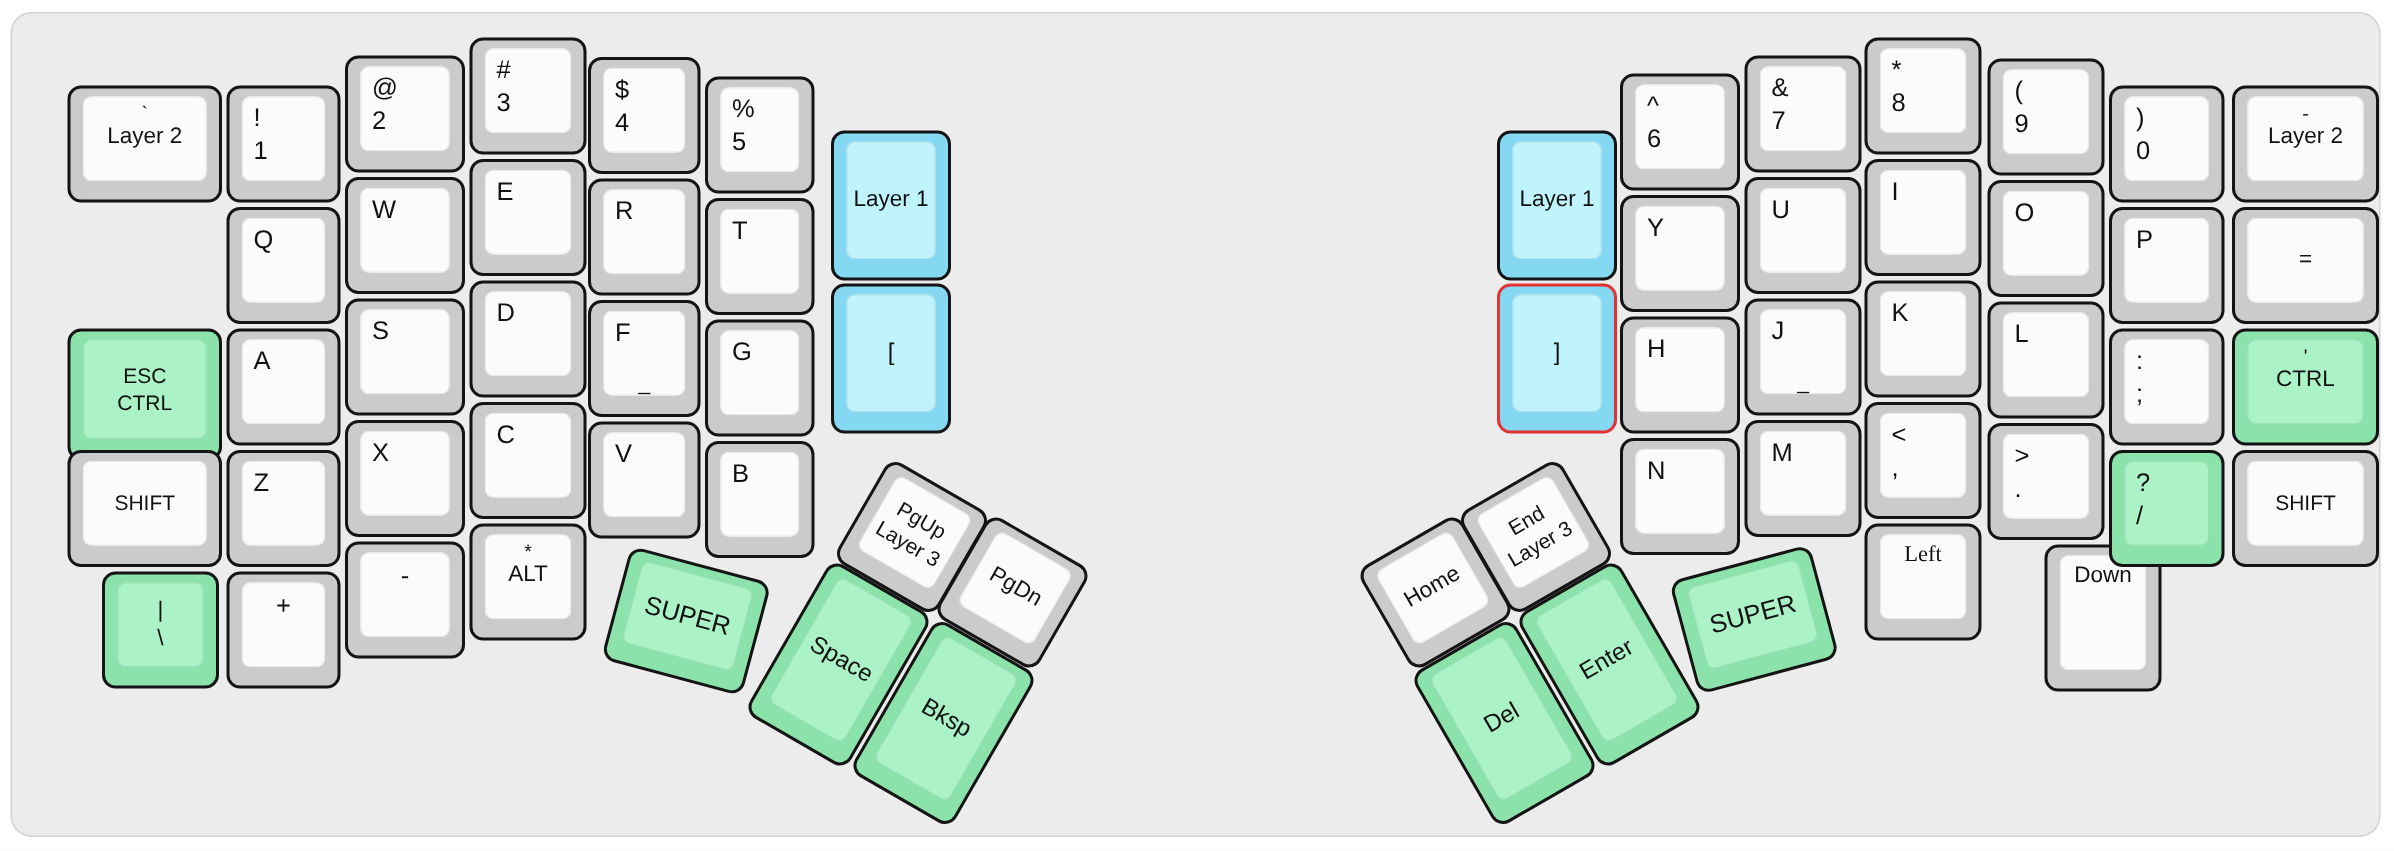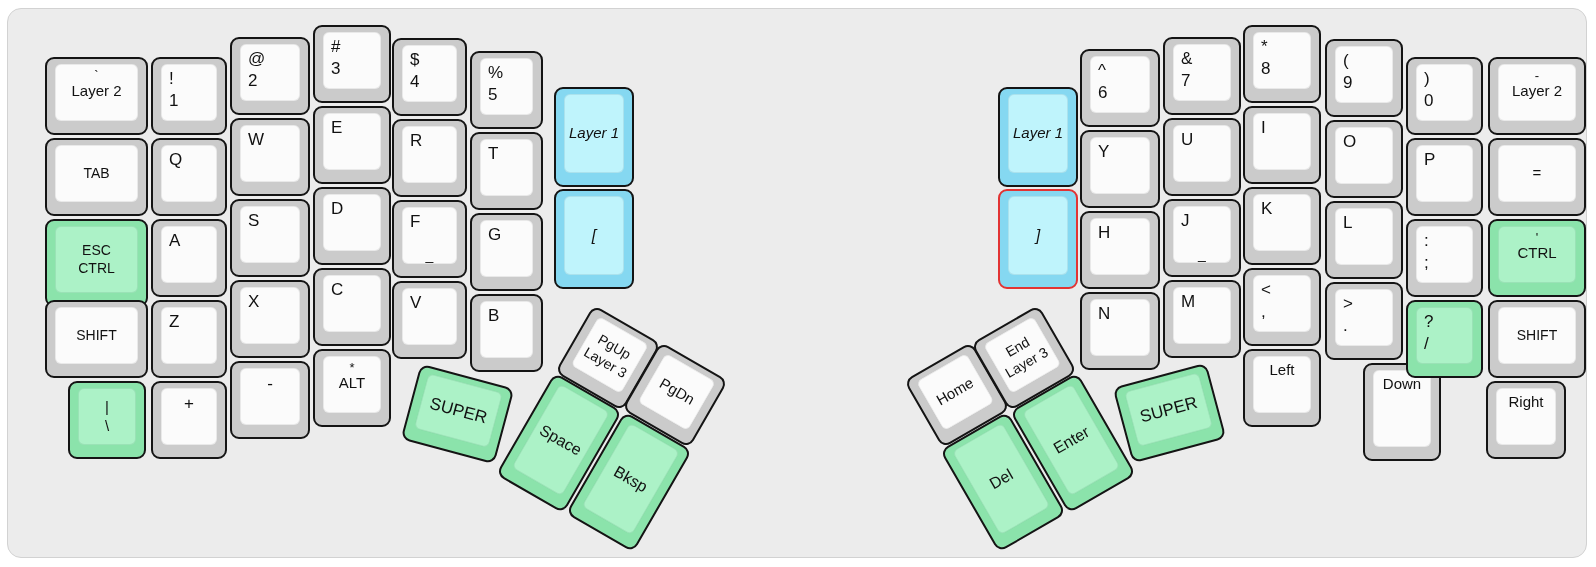--- a/index.html
+++ b/index.html
@@ -12,21 +12,21 @@
     background:#ececec;border:1px solid #d2d2d2;border-radius:14px;
     box-sizing:border-box;
   }
   #kb{position:absolute;left:0;top:0;width:100%;height:100%;}
   .key{
     position:absolute;box-sizing:border-box;
     border:2px solid #141414;border-radius:9px;background:#cbcbcb;
     color:#111;
   }
   .key.green{background:#8be3ab;}
-  .key.blue{background:#85d8f1;font-style:italic;}
+  .key.blue{background:#85d8f1;}
   .key.highlight{border-color:#e23333;}
   .surface{
     position:absolute;left:8px;right:8px;top:5px;bottom:12px;
     background:#fbfbfb;border-radius:6px;border:1px solid rgba(0,0,0,0.07);
     display:flex;flex-direction:column;box-sizing:border-box;
   }
   .green .surface{background:#acf2c7;border-color:rgba(0,90,40,0.10);}
   .blue .surface{background:#bff4fc;border-color:rgba(0,70,110,0.10);}
   .surface span{display:block;line-height:1.25;}
   .s-letter{padding:3px 0 0 7px;font-size:17px;}
@@ -45,25 +45,20 @@
 <body>
 
 <div class="panel">
   <div id="kb">
       <div class="key" style="left: 37px; top: 48px; width: 103px; height: 78px;">
         <div class="surface s-topcenter">
           <span class="sm">`</span>
           <span>Layer 2</span>
         </div>
       </div>
-      <div class="key" style="left: 37px; top: 129px; width: 103px; height: 78px;">
-        <div class="surface s-center">
-          <span style="font-size: 14px;">TAB</span>
-        </div>
-      </div>
       <div class="key green" style="left: 37px; top: 210px; width: 103px; height: 88px;">
         <div class="surface s-center">
           <span style="font-size: 14px;">ESC</span>
           <span style="font-size: 14px;">CTRL</span>
         </div>
       </div>
       <div class="key" style="left: 37px; top: 291px; width: 103px; height: 78px;">
         <div class="surface s-center">
           <span style="font-size: 14px;">SHIFT</span>
         </div>
@@ -300,21 +295,21 @@
         <div class="surface s-letter">
           <span>K</span>
         </div>
       </div>
       <div class="key" style="left: 1235px; top: 259px; width: 78px; height: 78px;">
         <div class="surface s-pair">
           <span>&lt;</span>
           <span>,</span>
         </div>
       </div>
-      <div class="key" style="left: 1235px; top: 340px; width: 78px; height: 78px;">
+      <div class="key" style="left: 1235px; top: 340px; width: 78px; height: 78px; font-family: Liberation Serif, serif;">
         <div class="surface s-top">
           <span>Left</span>
         </div>
       </div>
       <div class="key" style="left: 1317px; top: 30px; width: 78px; height: 78px;">
         <div class="surface s-pair">
           <span>(</span>
           <span>9</span>
         </div>
       </div>
@@ -377,25 +372,20 @@
         <div class="surface s-topcenter">
           <span class="sm">'</span>
           <span>CTRL</span>
         </div>
       </div>
       <div class="key" style="left: 1480px; top: 291px; width: 98px; height: 78px;">
         <div class="surface s-center">
           <span style="font-size: 14px;">SHIFT</span>
         </div>
       </div>
-      <div class="key" style="left: 1478px; top: 372px; width: 80px; height: 78px;">
-        <div class="surface s-top">
-          <span>Right</span>
-        </div>
-      </div>
       <div class="key" style="left: 910px; top: 347px; width: 78px; height: 78px; transform: rotate(-30deg);">
         <div class="surface s-center">
           <span>Home</span>
         </div>
       </div>
       <div class="key" style="left: 977px; top: 310px; width: 78px; height: 78px; transform: rotate(-30deg);">
         <div class="surface s-center">
           <span style="font-size: 14px;">End</span>
           <span style="font-size: 14px;">Layer 3</span>
         </div>

